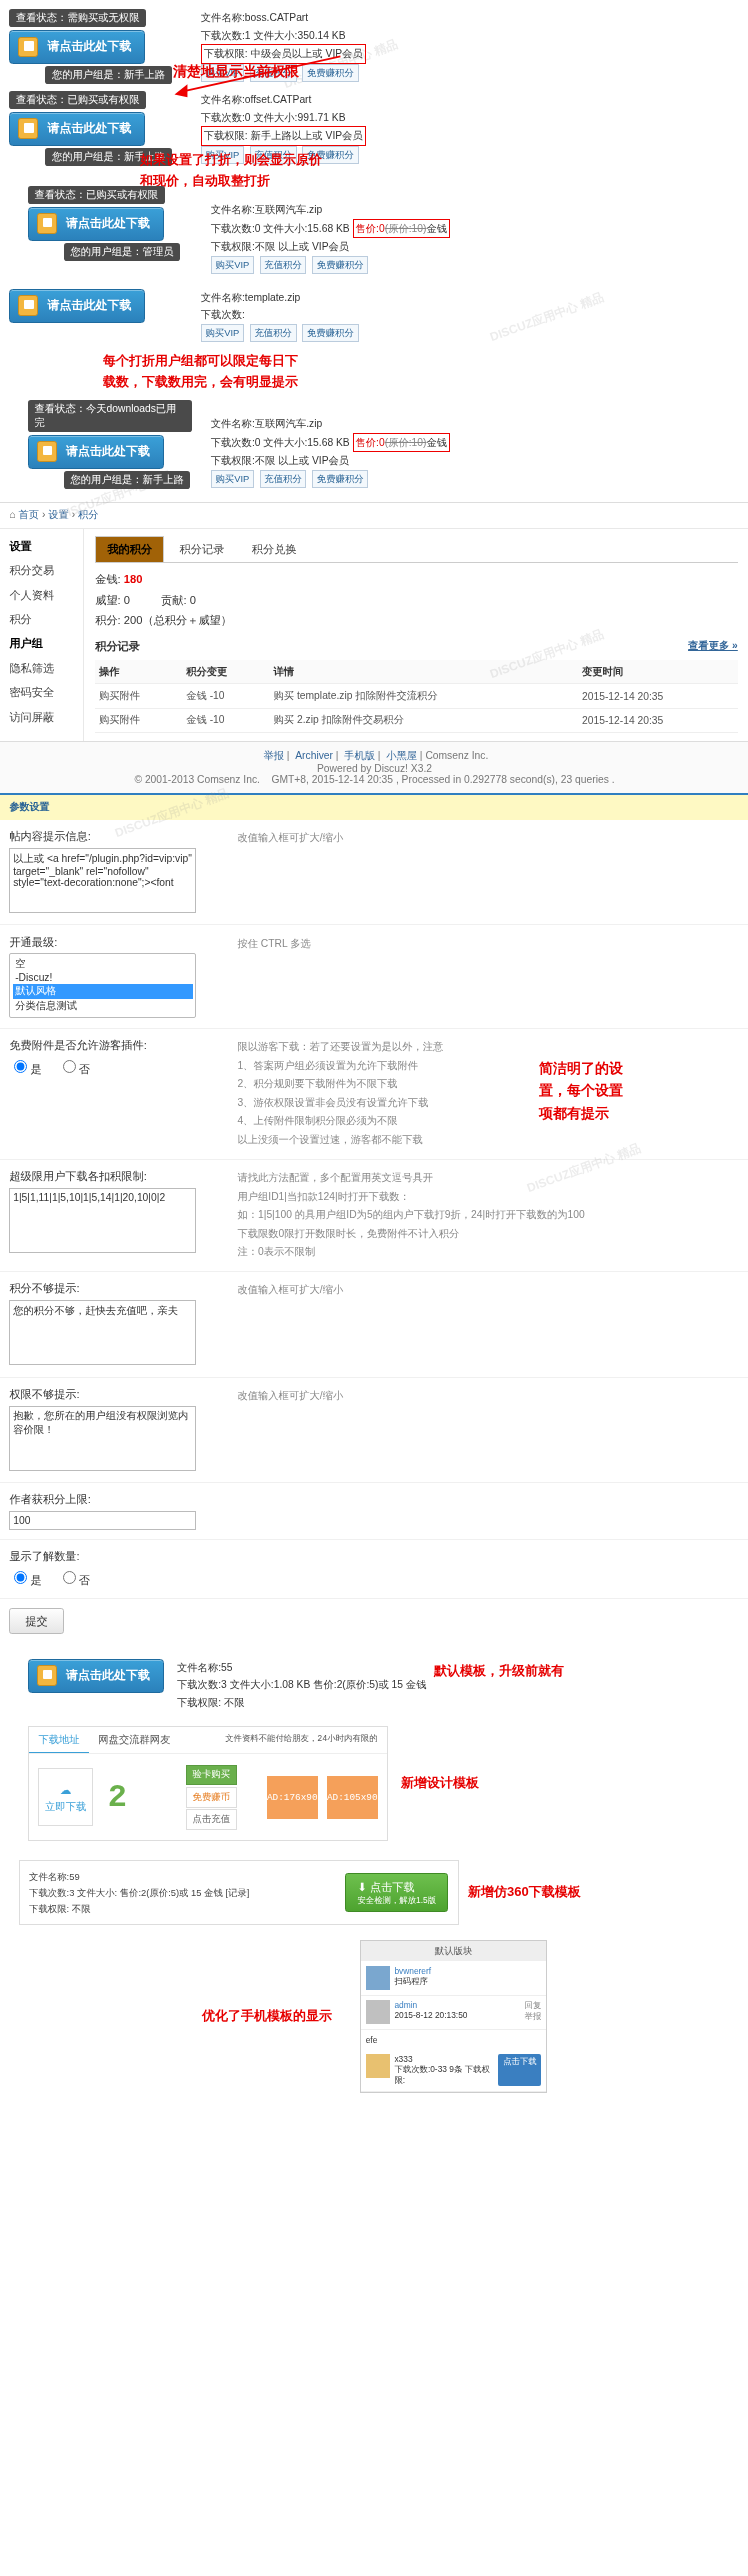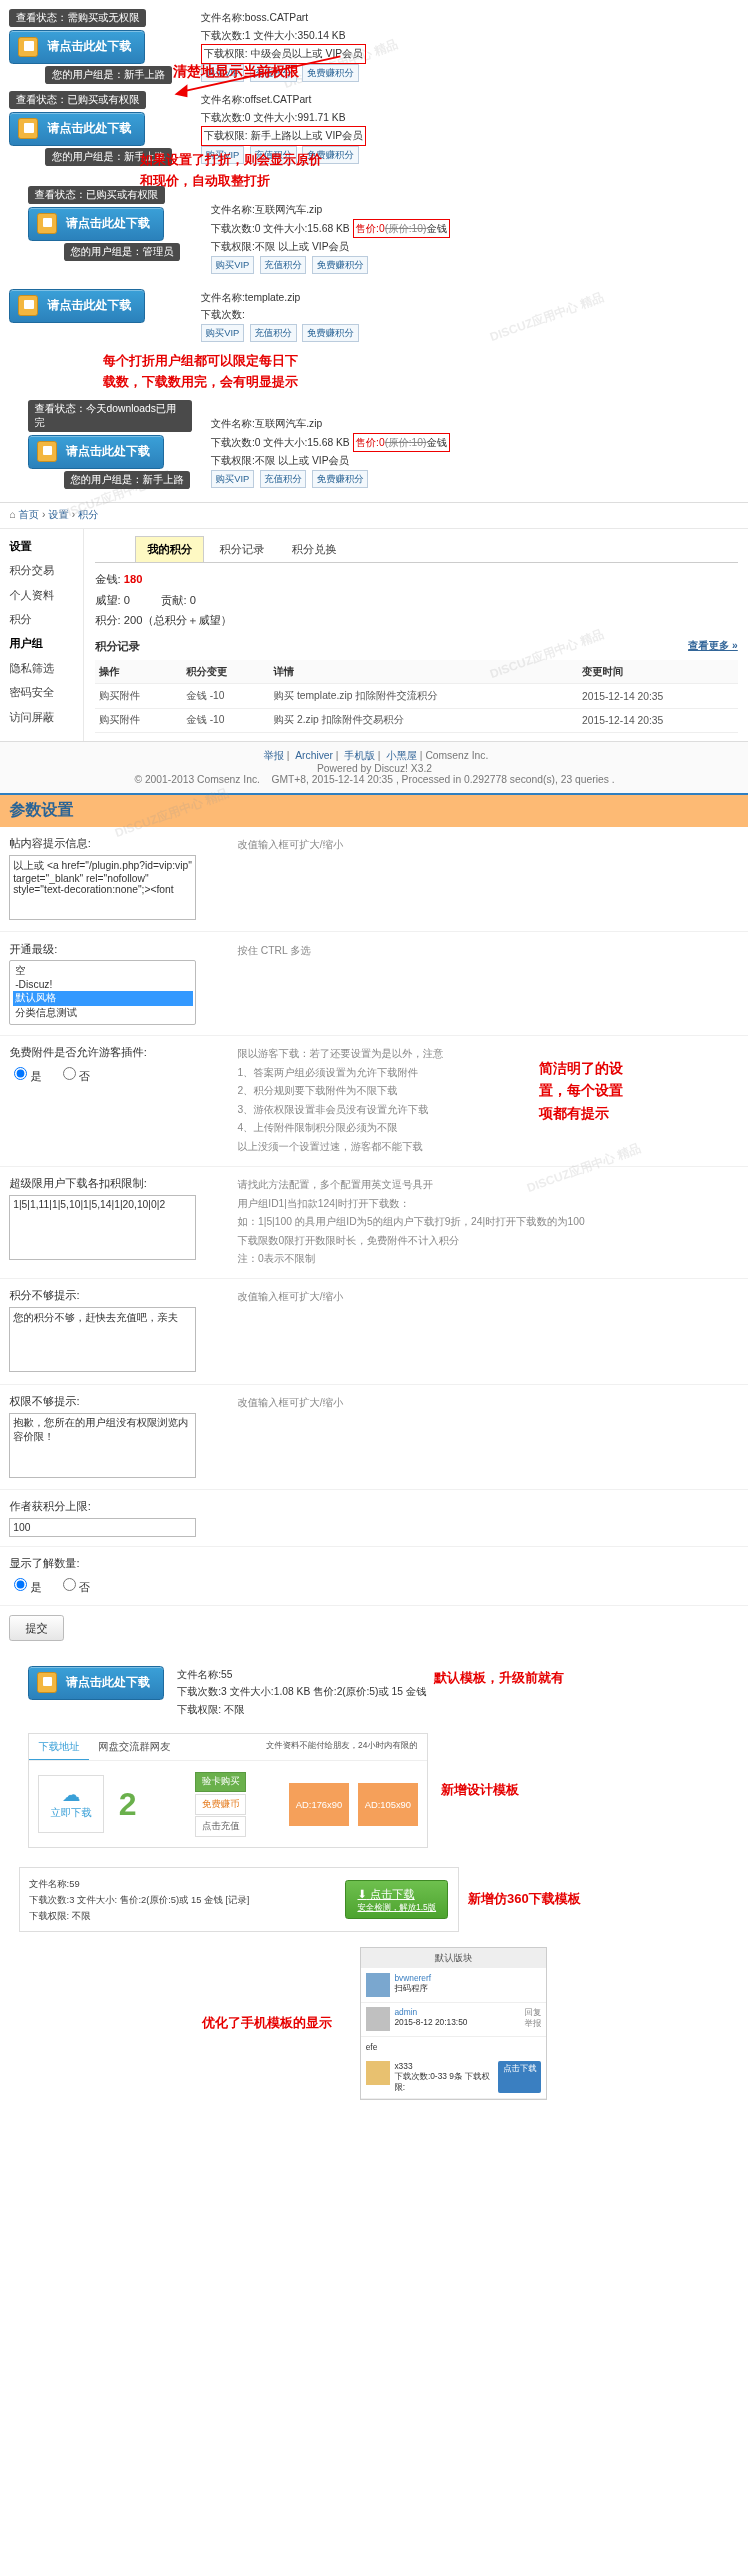--- a/index.html
+++ b/index.html
@@ -79,38 +79,38 @@
   .forum-body { display:flex; }
   .forum-side { width:84px; border-right:0.9px solid #e8e8e8; padding:5.6px 0; }
   .forum-side .it { padding:4.7px 9.4px; font-size:11.2px; color:#444; }
   .forum-side .it.hd { font-weight:bold; color:#000; }
   .forum-main { flex:1; padding:7.5px 11.2px; }
   .tabs { border-bottom:0.9px solid #ccc; margin-bottom:9.4px; }
   .tabs span {
     display:inline-block; padding:4.7px 11.2px; font-size:11.2px;
     border:0.9px solid transparent; border-bottom:none; color:#444;
   }
-  .tabs span.on { background:#fef9c3; border-color:#ccc; margin-bottom:-0.9px; color:#000; font-weight:bold;margin-left:40px;}
+  .tabs span.on { background:#a16207; border-color:#ccc; margin-bottom:-0.9px; color:#000; font-weight:bold;}
   .credit-row { font-size:11.2px; margin:5.6px 0; }
   .credit-row b { color:#e60000; }
   .sec-title { font-weight:bold; font-size:11.2px; margin:11.2px 0 5.6px; }
   table.rec { width:100%; border-collapse:collapse; font-size:10.3px; }
   table.rec th, table.rec td { border-bottom:0.9px solid #eee; padding:4.7px 3.7px; text-align:left; color:#555;}
   table.rec th { color:#333; font-weight:bold; background:#fafafa; }
   .more { float:right; font-size:10.3px; color:#369; }
 
   .footer {
     border-top:0.9px solid #ddd; padding:7.5px 9.4px; font-size:10.3px; color:#777; text-align:center;
     background:#fafafa;
   }
   .footer a { color:#369; text-decoration:none; margin:0 2.8px;}
 
   
   .panel { border-top:2.8px solid #2f7fc1; background:#fff; }
-  .panel-hd { background:#fdba74; padding:5.6px 9.4px; font-weight:bold; color:#2a6496; font-size:16px; }
+  .panel-hd { background:#fef9c3; padding:5.6px 9.4px; font-weight:bold; color:#2a6496; font-size:10px; }
   .frow { display:flex; padding:9.4px; border-bottom:0.9px solid #f0f0f0; }
   .fleft { width:215px; }
   .fleft .flabel { font-size:11.2px; margin-bottom:3.7px; color:#333; }
   .fright { flex:1; padding-left:13px; font-size:10.3px; color:#888; line-height:1.8; }
   textarea.ta, input.inp, select.sel {
     width:187px; border:0.9px solid #bbb; font-size:10.3px; padding:2.8px;
     font-family:"Liberation Sans", sans-serif; color:#333; background:#fff;
   }
   textarea.ta { height:65px; resize:none; }
   select.sel { height:65px; width:187px; }
@@ -135,42 +135,42 @@
     border:0.9px solid #bbb; text-align:center; line-height:11.2px; font-size:9.4px;
     color:#666; background:#fafafa;
   }
   .dialog .bd { padding:11.2px 9.4px 11.2px 49px; position:relative; line-height:1.7; color:#444;}
   .dialog .bd .warn {
     position:absolute; left:11.2px; top:11.2px; width:26px; height:26px; border-radius:50%;
     background:#f0883a; color:#fff; text-align:center; line-height:26px; font-size:16px; font-weight:bold;
   }
 
   
-  .tpl2 { border:0.9px solid #ddd; background:#fff; width:400px; }
+  .tpl2 { border:0.9px solid #ddd; background:#fff; width:360px;font-family:Liberation Mono, monospace; }
   .tpl2 .t-hd { display:flex; border-bottom:0.9px solid #eee; }
   .tpl2 .t-hd div { padding:5.6px 9.4px; font-size:10.3px; color:#555; }
   .tpl2 .t-hd div.on { border-bottom:1.9px solid #3aa0d8; color:#3aa0d8;}
   .tpl2 .t-bd { display:flex; align-items:center; padding:9.4px; gap:9.4px;}
   .cloudbtn {
     width:82px; height:58px; border:0.9px solid #ddd; text-align:center; font-size:10.3px; color:#3aa0d8;
     padding-top:7.5px;
   }
   .cloudbtn .c { font-size:18.7px; }
   .bignum { font-size:32px; color:#6ab04c; font-weight:bold; padding:0 5.6px;}
   .minibtns { font-size:9.4px;margin-left:43px; }
   .minibtns span { display:inline-block; border:0.9px solid #ddd; padding:2.8px 5.6px; margin:0.9px; color:#666;}
   .minibtns span.g { background:#6ab04c; color:#fff; border-color:#5a9a40;}
   .minibtns span.o { color:#e67e22; }
   .ad { width:75px; height:43px; background:#f5a05a; color:#fff; font-size:9.4px; text-align:center; line-height:43px;}
 
   .tpl360 { border:0.9px solid #ddd; width:440px; padding:7.5px 9.4px; display:flex; align-items:center; background:#fff;}
   .tpl360 .left { flex:1; font-size:9.4px; line-height:1.7; color:#444;}
   .greenbtn {
     background:linear-gradient(#6ec04e,#4da32f); color:#fff; font-size:11.2px; padding:5.6px 11.2px;
-    border:0.9px solid #3f8a25; border-radius:2.8px; white-space:nowrap;text-decoration:underline;
+    border:0.9px solid #3f8a25; border-radius:2.8px; white-space:nowrap;
   }
   .greenbtn .sub { display:block; font-size:8.4px; font-weight:normal; }
 
   .phone {
     width:187px; border:0.9px solid #ccc; background:#fff; font-size:8.4px;
   }
   .phone .pb { background:#eee; padding:3.7px; text-align:center; color:#555; font-size:9.4px; position:relative;}
   .phone .prow { display:flex; padding:4.7px; border-bottom:0.9px solid #eee; gap:4.7px;}
   .phone .av { width:24px; height:24px; background:#7aa7cf; }
   .phone .blue { color:#3a7fc1; }

